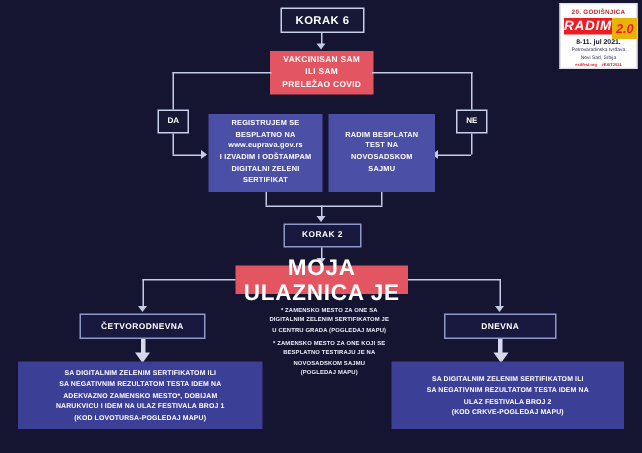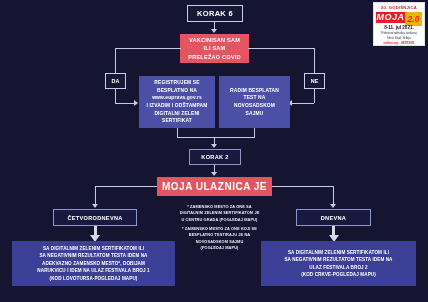--- a/index.html
+++ b/index.html
@@ -28,21 +28,21 @@
     background:#e35560;
     color:#ffffff;
     font-size:5.6px;
     font-weight:bold;
     line-height:1.5;
     letter-spacing:.2px;
   }
   .red-bar{
     background:#e35560;
     color:#ffffff;
-    font-size:10px;
+    font-size:15px;
     font-weight:bold;
     letter-spacing:.5px;
   }
   .violet-box{
     background:#4c4fa6;
     color:#ffffff;
     font-size:4.9px;
     font-weight:bold;
     line-height:1.55;
     letter-spacing:.15px;
@@ -145,21 +145,21 @@
   .logo-link.alt{color:#c1272d;}
 </style>
 </head>
 <body>
 
 <div class="stage">
 
   <div class="logo">
     <div class="logo-anniv">20. GODIŠNJICA</div>
     <div class="logo-exit-row">
-      <div class="logo-exit">MOJA</div>
+      <div class="logo-exit">RADIM</div>
       <div class="logo-ver">2.0</div>
     </div>
     <div class="logo-date">8-11. jul 2021.</div>
     <div class="logo-place">Petrovaradinska tvrđava</div>
     <div class="logo-place">Novi Sad, Srbija</div>
     <div class="logo-links">
       <span class="logo-link">exitfest.org</span>
       <span class="logo-link alt">#EXIT2021</span>
     </div>
   </div>

